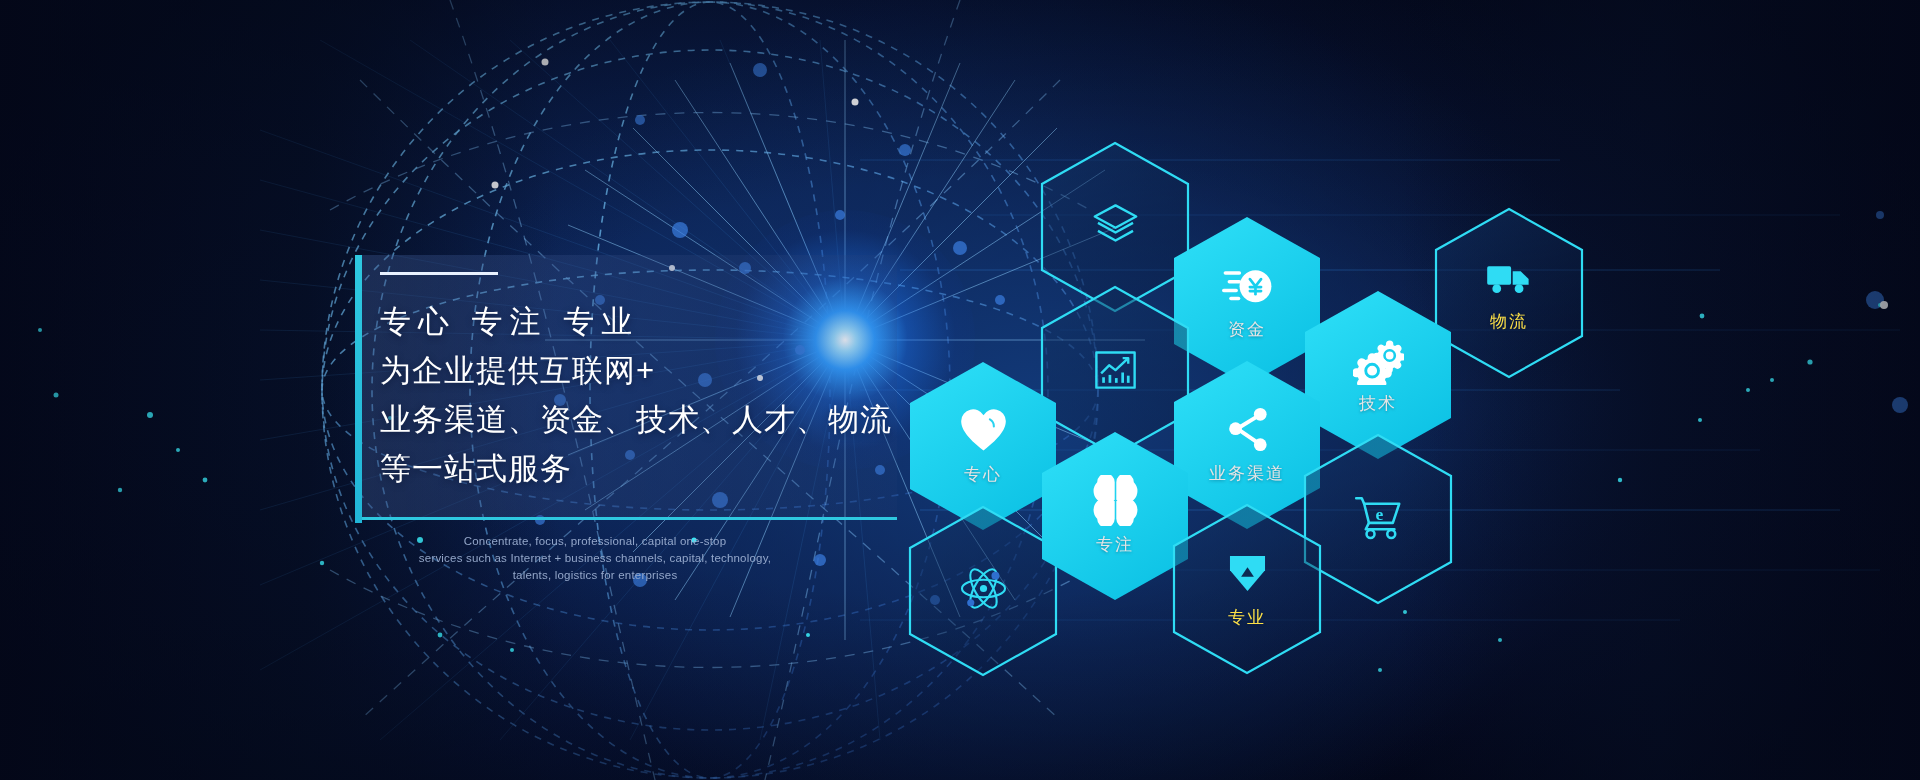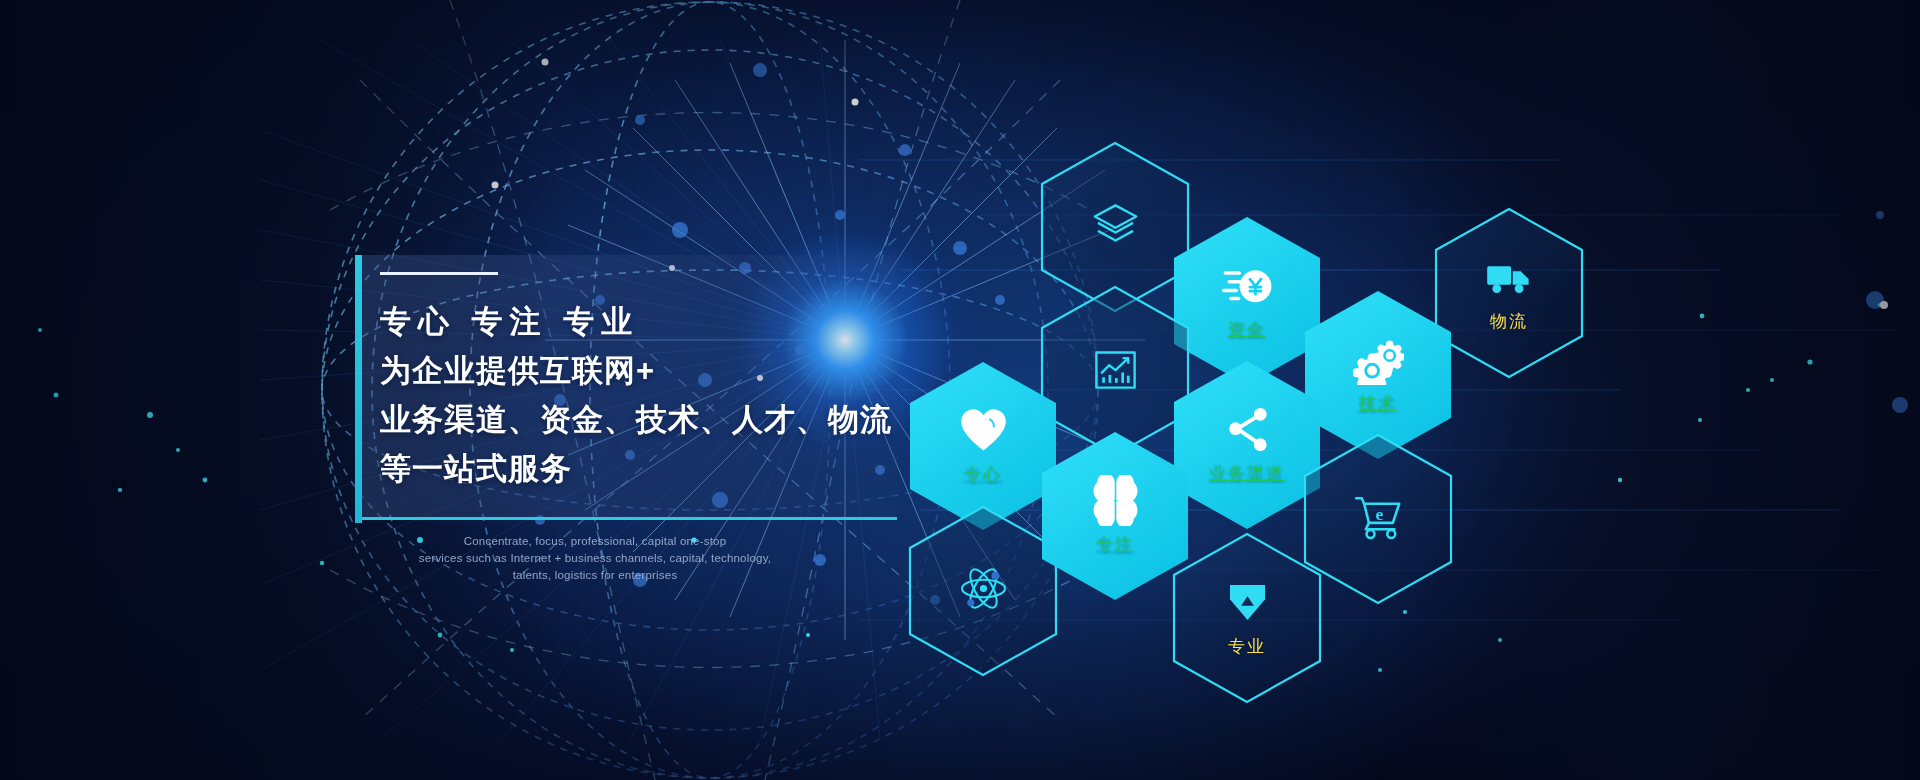--- a/index.html
+++ b/index.html
@@ -54,41 +54,41 @@
     background:linear-gradient(100deg, rgba(58,84,140,0.42) 0%, rgba(46,70,124,0.34) 45%, rgba(40,64,118,0.12) 100%);
     border-bottom:3px solid #2ec8e0;
   }
   .panel-bar{
     position:absolute; left:355px; top:255px; width:7px; height:268px;
     background:linear-gradient(180deg,#2ec8e0 0%,#21b6d8 100%);
   }
   .text-block{ position:absolute; left:380px; top:272px; width:560px; }
   .rule{ width:118px; height:3px; background:#e9f2ff; margin-bottom:22px; }
   .line{
-    color:#ffffff; font-weight:bold; letter-spacing:1px;
+    color:#ffffff; font-weight:normal; letter-spacing:1px;
     font-size:31px; line-height:49px; white-space:nowrap;
     text-shadow:0 2px 6px rgba(0,12,40,0.55);
   }
   .line.l1{ letter-spacing:7px; }
 
   .subtitle{
     position:absolute; left:380px; top:533px; width:430px;
     text-align:center; color:#9fb2d4; font-size:11.5px; line-height:17px;
     letter-spacing:.2px; opacity:.92;
   }
 
   
   .hexwrap{ position:absolute; left:0; top:0; width:1920px; height:780px; }
   .hex{ position:absolute; }
   .hex .label{
     position:absolute; left:0; right:0; text-align:center;
     font-size:17px; font-weight:500; letter-spacing:2px;
     text-shadow:0 1px 3px rgba(0,20,50,.35);
   }
-  .hex.filled .label{ color:#22c55e;text-decoration:underline; }
+  .hex.filled .label{ color:#e5e5e5; }
   .hex.outline .label{ color:#fde047; }
   .hex .ico{ position:absolute; left:0; right:0; display:flex; justify-content:center; }
 </style>
 </head>
 <body>
 
 <div id="stage">
 
   <div class="bg-base"></div>
   <div class="bg-left-dark"></div>
@@ -484,21 +484,21 @@
         <path d="M4 9 h7 l3 7"></path>
         <path d="M14 16 L58 16 L50 40 L20 40 Z"></path>
         <path d="M20 40 L16 48 L52 48"></path>
         <circle cx="22" cy="54" r="5"></circle>
               <circle cx="48" cy="54" r="5"></circle>
             </g>
         <text x="33" y="36" text-anchor="middle" font-family="Liberation Serif, serif" font-size="22" font-weight="bold" fill="#2fdcf4">e</text>
           </svg>
         </div>
       </div>
-      <div class="hex outline" style="left: 1172px; top: 532px; width: 150px; height: 172px;">
+      <div class="hex outline" style="left: 1172px; top: 503px; width: 150px; height: 172px;">
         <div style="position: absolute; inset: 0px;"><svg width="150" height="172" viewBox="0 0 150 172">
          <defs>
               <linearGradient id="o-zhuanye" x1="0" y1="0" x2="0.5" y2="1">
            <stop offset="0%" stop-color="rgba(18,52,104,0.55)"></stop>
            <stop offset="100%" stop-color="rgba(8,26,62,0.35)"></stop>
          </linearGradient>
             </defs>
          <polygon points="75,2 148,43 148,129 75,170 2,129 2,43" fill="url(#o-zhuanye)" stroke="#2fdcf4" stroke-width="2.2"></polygon>
        </svg></div>
         <div class="ico" style="top: 44.72px;">

